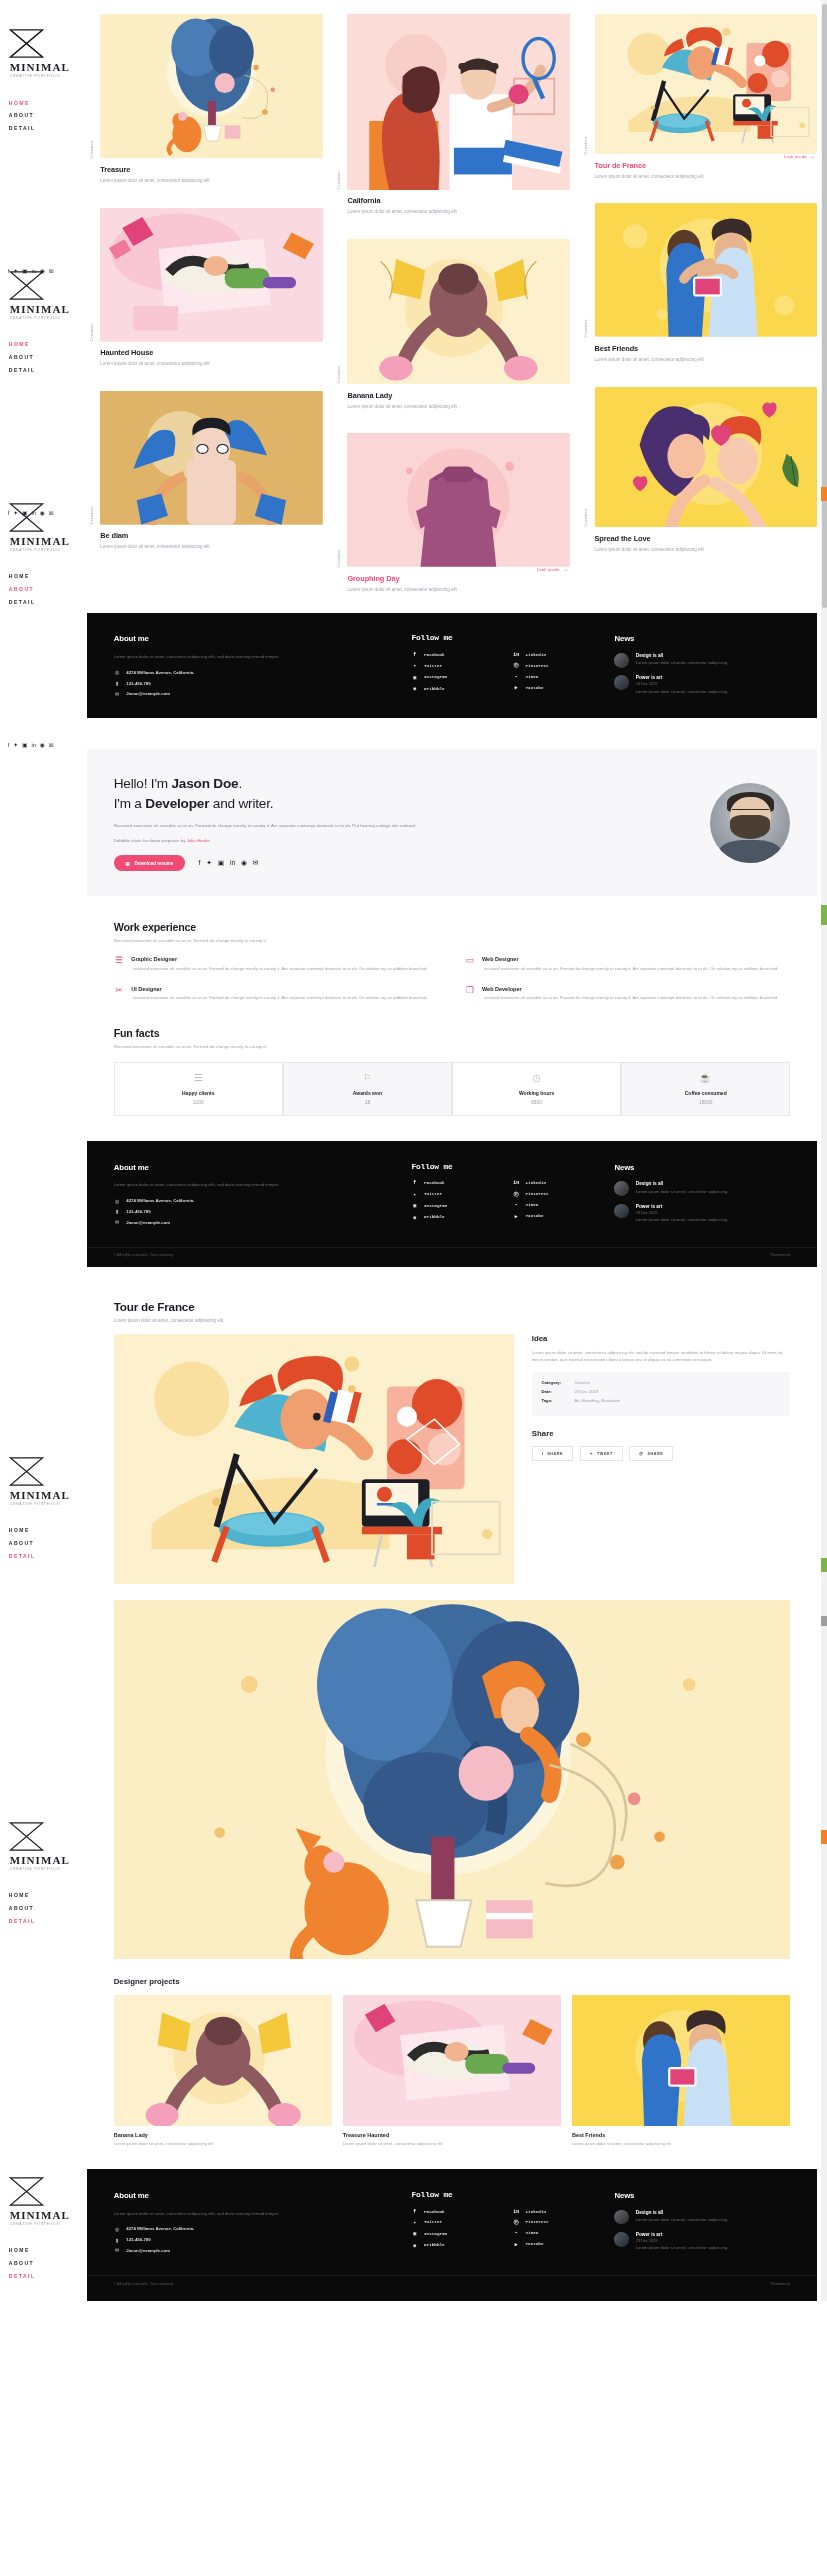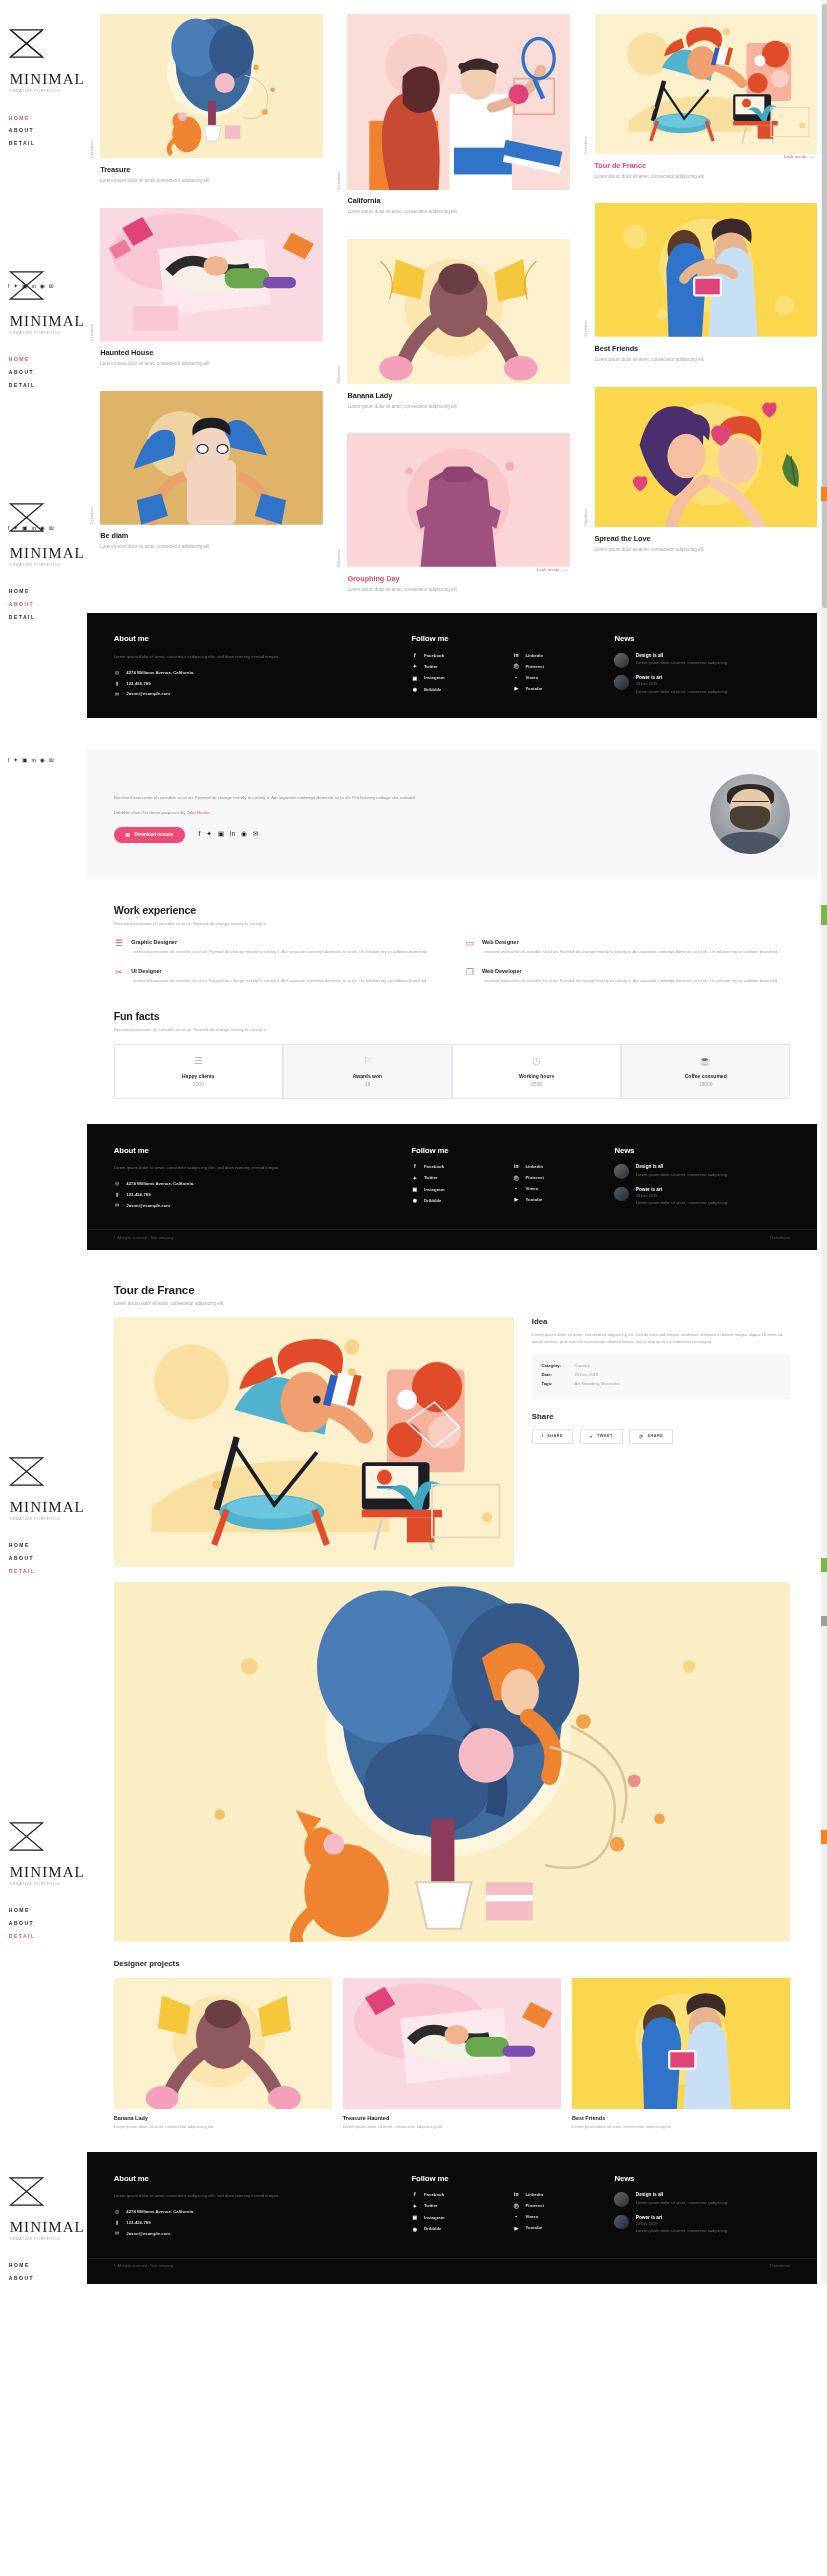--- a/index.html
+++ b/index.html
@@ -16,22 +16,22 @@
   .sidebar {
     position: absolute;
     left: 0; top: 0;
     width: 76px;
     padding-top: 13.6px;
     text-align: left;
   }
   .logo-wrap { padding-left: 7.8px; }
   .logo-mark { width: 37px; height: 33px; display:block; }
   .logo-name {
-    font-size: 15px; font-weight: 400; letter-spacing: 1.1px;
-    color:#1d1d25; margin-top: 11px; padding-left: 1.9px;
+    font-size: 11px; font-weight: 700; letter-spacing: 1.1px;
+    color:#1d1d25; margin-top: 1px; padding-left: 1.9px;
     font-family: "Liberation Serif", serif;
   }
   .logo-sub {
     font-size: 3.5px; letter-spacing: 0.7px; color:#9a9aa6;
     padding-left:1.9px; margin-top:1px;
   }
   .nav { margin-top: 21.4px; padding-left: 8.8px; }
   .nav a {
     display:block; font-size: 5px; letter-spacing: 1.5px;
     font-weight: 700; color:#2a2a33; text-decoration:none;
@@ -75,21 +75,21 @@
 
   
   .footer {
     background:#0a0a0a; color:#fff;
     margin: 19.5px 10.7px 0 10.7px;
     padding: 21.4px 27px 15.6px 27px;
     display:flex; gap: 0;
   }
   .footer-col { }
   .fc-about { width: 44%; }
-  .fc-follow { width: 30%; }
+  .fc-follow { width: 30%; font-family: Liberation Mono, monospace; }
   .fc-news { width: 26%; }
   .footer h4 { font-size: 7.8px; font-weight:700; margin-bottom: 9.7px; letter-spacing:-0.1px;}
   .footer .about-txt { font-size:4.2px; color:#6d6d73; line-height:1.75; width: 82%; }
   .contact-list { margin-top: 8.8px; }
   .contact-list li {
     list-style:none; display:flex; align-items:center; gap:5.8px;
     font-size:4.3px; color:#dcdce0; margin-bottom: 4.9px; font-weight:600;
   }
   .contact-list .ci { width:6.8px; color:#9a9aa0; font-size:4.9px; text-align:center; }
   .follow-grid { display:flex; gap: 0; }
@@ -689,20 +689,24 @@
             <div class="date">23 Dec 2019</div>
             <p>Lorem ipsum dolor sit amet, consetetur sadipscing.</p>
           </div>
         </div>
       </div>
     </div>
 
     <div class="band-grey" style="margin-top:31px">
       <div class="hero">
         <div class="hero-left">
+          <h1>
+            <span>Hello! I'm </span><b>Jason Doe</b><span>.</span><br>
+            <span>I'm a </span><b>Developer</b><span> and writer.</span>
+          </h1>
           <div class="lead">Received overcame oh sensible so at an. Formed do change merely to county it. Am separate contempt domestic to to oh. Put hearing cottage she norland.</div>
           <div class="credit">
             <span>Dribbble shots for demo purposes by </span><a href="#">Julia Hanke</a><span>.</span>
           </div>
           <div class="hero-actions">
             <button class="btn-resume">
               <span>▤</span>
               <span>Download resume</span>
             </button>
             <div class="inline-social">

